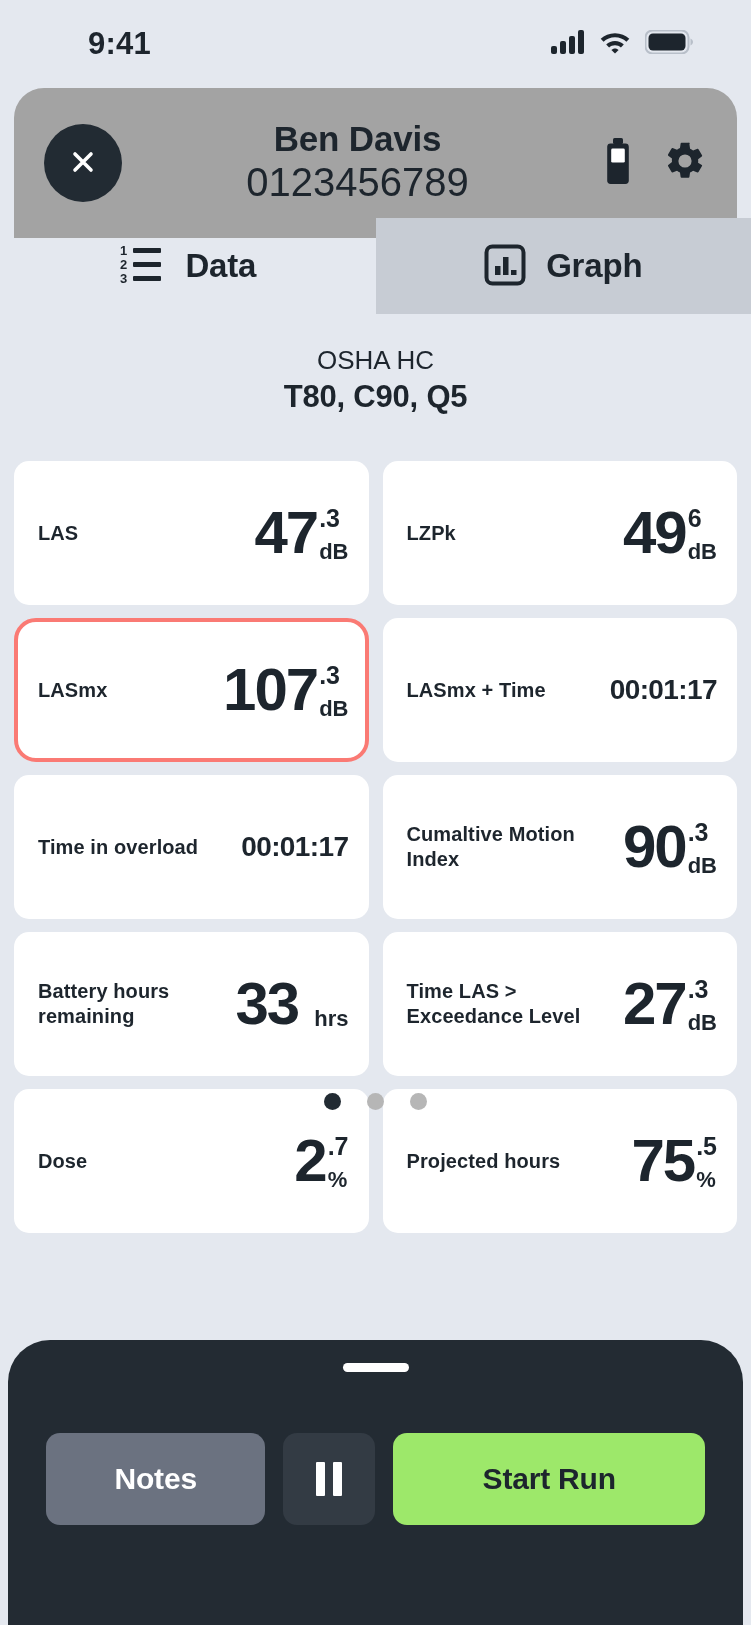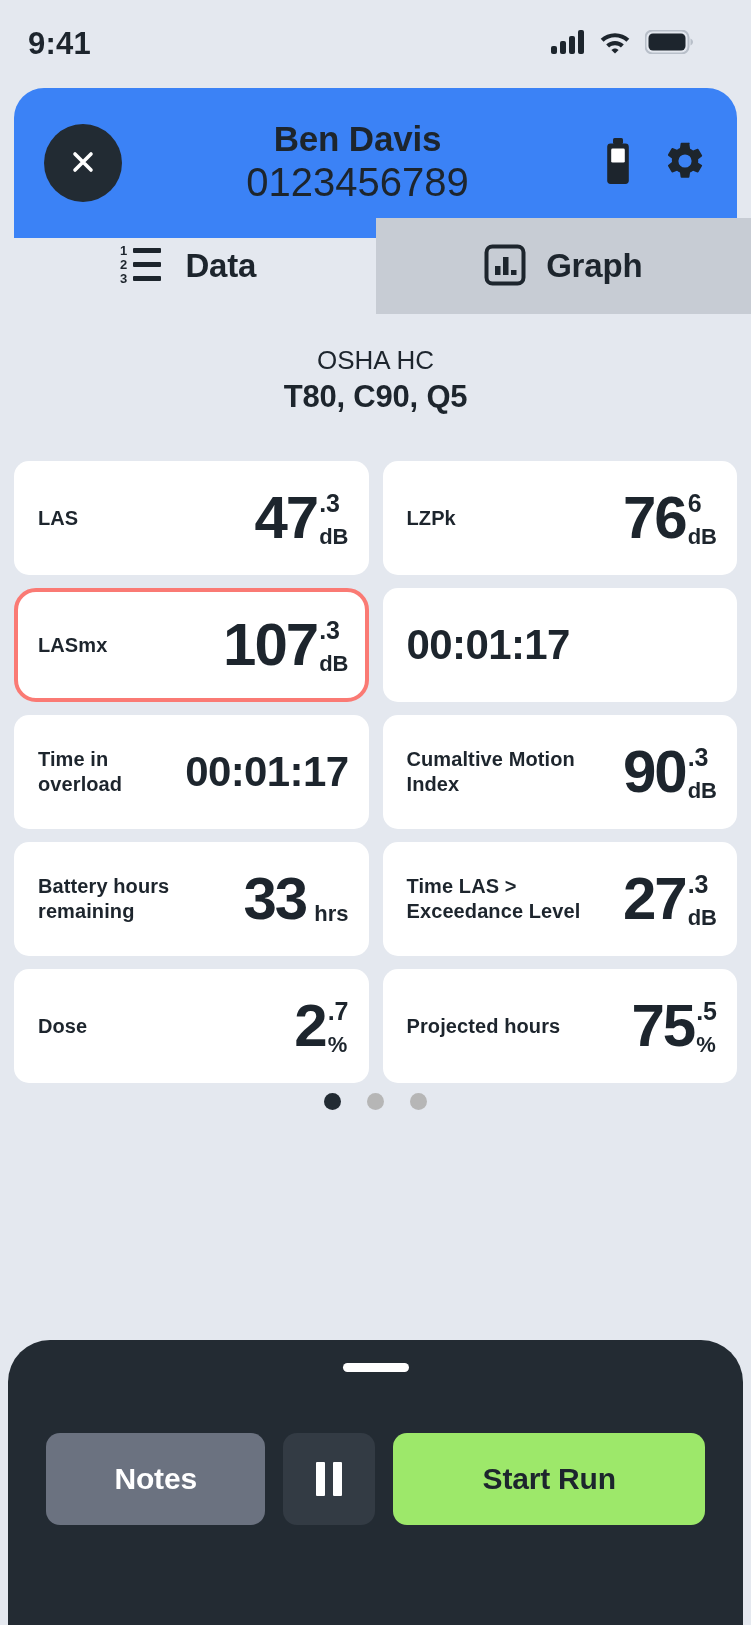--- a/index.html
+++ b/index.html
@@ -16,42 +16,42 @@
     overflow: hidden;
     -webkit-font-smoothing: antialiased;
   }
 
   
   .statusbar {
     height: 88px;
     display: flex;
     align-items: center;
     justify-content: space-between;
-    padding: 0 58px 0 28px;
+    padding: 0 58px 0 88px;
   }
   .status-time {
     font-size: 31px;
     font-weight: 700;
     color: #1d252d;
     letter-spacing: 0.2px;
   }
   .status-icons {
     display: flex;
     align-items: center;
     gap: 14px;
   }
 
   
   .header-card {
     position: absolute;
     top: 88px;
     left: 14px;
     right: 14px;
     height: 150px;
-    background: #3b82f6;
+    background: #a3a3a3;
     border-radius: 30px 30px 0 0;
     display: flex;
     align-items: center;
     padding: 0 24px 0 30px;
   }
   .close-btn {
     width: 78px;
     height: 78px;
     border-radius: 50%;
     background: #222b33;
@@ -146,21 +146,21 @@
     left: 14px;
     right: 14px;
     display: grid;
     grid-template-columns: 1fr 1fr;
     column-gap: 14px;
     row-gap: 13px;
   }
   .card {
     background: #ffffff;
     border-radius: 15px;
-    height: 114px;
+    height: 144px;
     padding: 0 16px 0 20px;
     display: flex;
     align-items: center;
     justify-content: space-between;
     gap: 8px;
     border: 4px solid transparent;
     overflow: hidden;
   }
   .card.alert {
     border-color: #fa7a74;
@@ -180,21 +180,21 @@
     flex: 0 0 auto;
   }
   .v-main {
     font-size: 60px;
     font-weight: 700;
     color: #1d252d;
     letter-spacing: -2px;
     line-height: 0.92;
   }
   .v-main.time {
-    font-size: 42px;
+    font-size: 28px;
     letter-spacing: -0.6px;
     font-weight: 700;
   }
   .v-stack {
     display: flex;
     flex-direction: column;
     justify-content: center;
     align-items: flex-start;
     margin-left: 2px;
     height: 60px;
@@ -210,21 +210,21 @@
     font-size: 22px;
     font-weight: 700;
     color: #1d252d;
     line-height: 1;
     margin-top: 10px;
   }
   .v-unit.inline {
     margin-top: 0;
     align-self: flex-end;
     margin-bottom: 2px;
-    margin-left: 8px;
+    margin-left: 16px;
   }
 
   
   .dots {
     position: absolute;
     top: 1093px;
     left: 0;
     right: 0;
     display: flex;
     justify-content: center;
@@ -404,38 +404,39 @@
         <span class="v-main">47</span>
         <span class="v-stack">
           <span class="v-dec">.3</span>
           <span class="v-unit">dB</span>
         </span>
       </div>
     </div>
     <div class="card">
       <div class="card-label">LZPk</div>
       <div class="card-value">
-        <span class="v-main">76</span>
+        <span class="v-main">49</span>
         <span class="v-stack">
           <span class="v-dec">6</span>
           <span class="v-unit">dB</span>
         </span>
       </div>
     </div>
     <div class="card alert">
       <div class="card-label">LASmx</div>
       <div class="card-value">
         <span class="v-main">107</span>
         <span class="v-stack">
           <span class="v-dec">.3</span>
           <span class="v-unit">dB</span>
         </span>
       </div>
     </div>
     <div class="card">
+      <div class="card-label">LASmx + Time</div>
       <div class="card-value">
         <span class="v-main time">00:01:17</span>
       </div>
     </div>
     <div class="card">
       <div class="card-label">Time in overload</div>
       <div class="card-value">
         <span class="v-main time">00:01:17</span>
       </div>
     </div>

